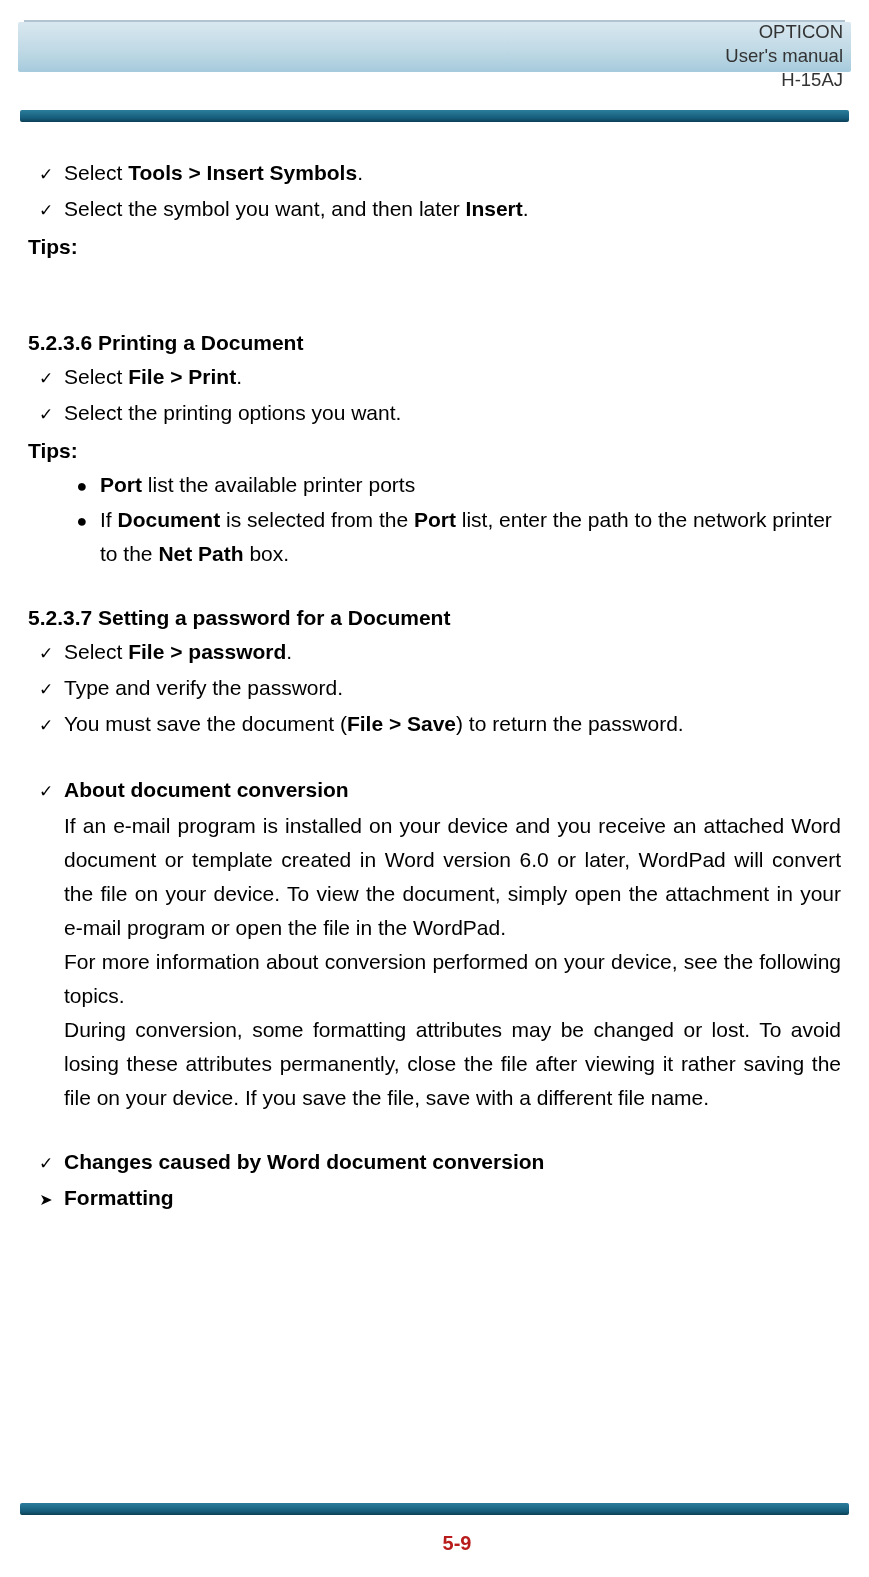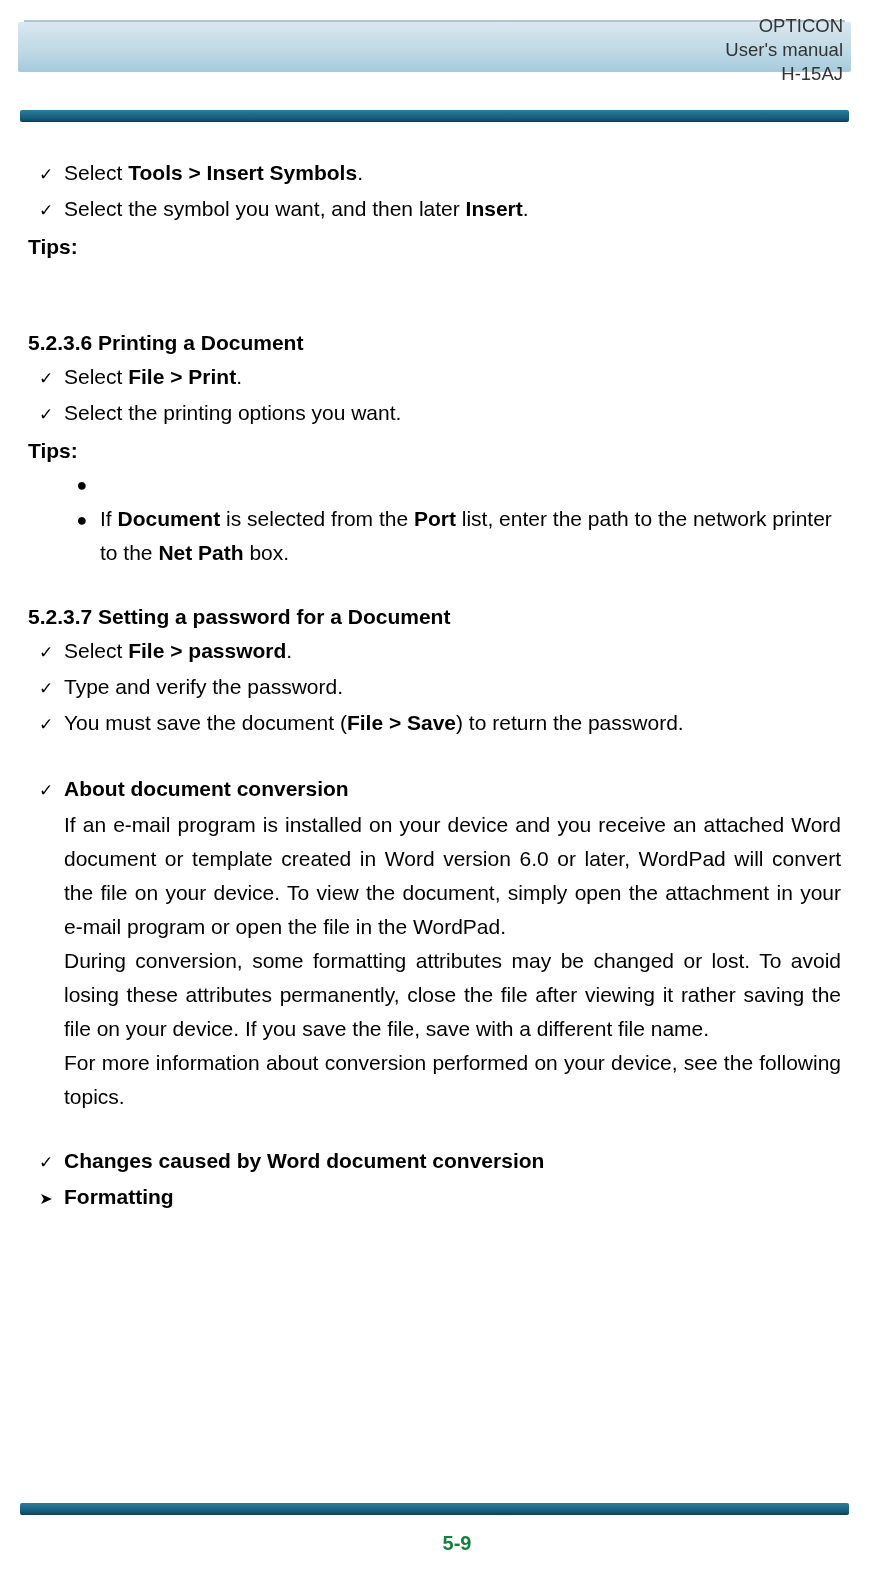--- a/index.html
+++ b/index.html
@@ -31,21 +31,21 @@
   }
   .header-lines {
     position: absolute;
     left: 24px; right: 24px; top: 20px;
     height: 3px;
     border-top: 2px solid #3a6f86;
     opacity: .4;
   }
   .header-right {
     position: absolute;
-    right: 26px; top: 14px;
+    right: 26px; top: 20px;
     text-align: right;
     font-size: 18.5px;
     line-height: 24px;
     color: #333;
     z-index: 2;
   }
   .blue-bar-top {
     margin: 0 20px;
     height: 12px;
     background: linear-gradient(180deg, #2b7d9d 0%, #155b79 70%, #0c3f55 100%);
@@ -57,21 +57,21 @@
     height: 12px;
     background: linear-gradient(180deg, #2b7d9d 0%, #155b79 70%, #0c3f55 100%);
     border-radius: 2px;
   }
   .pagenum {
     position: absolute;
     left: 0; right: 0; bottom: 22px;
     text-align: center;
     font-weight: bold;
     font-size: 20px;
-    color: #15803d;
+    color: #b91c1c;
     margin-left: 45px;
   }
   .body {
     padding: 34px 28px 80px 28px;
     font-size: 21px;
     line-height: 34px;
     color: #000;
   }
   .item {
     display: flex;
@@ -157,20 +157,23 @@
       </div>
     </div>
     <div class="item">
       <div class="bullet-col">✓</div>
       <div class="text-col">Select the printing options you want.</div>
     </div>
     <div class="tips-label">Tips:</div>
     <div class="sub-row">
       <div class="bl"></div>
       <div class="bm disc">●</div>
+      <div class="bc">
+        <b>Port</b><span> list the available printer ports</span>
+      </div>
     </div>
     <div class="sub-row">
       <div class="bl"></div>
       <div class="bm disc">●</div>
       <div class="bc">
         <span>If </span><b>Document</b><span> is selected from the </span><b>Port</b><span> list, enter the path to the network printer to the </span><b>Net Path</b><span> box.</span>
       </div>
     </div>
 
     <div class="gap-md"></div>
@@ -193,22 +196,22 @@
       </div>
     </div>
 
     <div class="gap-md"></div>
 
     <div class="item">
       <div class="bullet-col">✓</div>
       <div class="text-col"><b>About document conversion</b></div>
     </div>
     <div class="para just">If an e-mail program is installed on your device and you receive an attached Word document or template created in Word version 6.0 or later, WordPad will convert the file on your device. To view the document, simply open the attachment in your e-mail program or open the file in the WordPad.</div>
+    <div class="para just">For more information about conversion performed on your device, see the following topics.</div>
     <div class="para just">During conversion, some formatting attributes may be changed or lost. To avoid losing these attributes permanently, close the file after viewing it rather saving the file on your device. If you save the file, save with a different file name.</div>
-    <div class="para just">For more information about conversion performed on your device, see the following topics.</div>
 
     <div class="gap-md"></div>
 
     <div class="item">
       <div class="bullet-col">✓</div>
       <div class="text-col"><b>Changes caused by Word document conversion</b></div>
     </div>
     <div class="item">
       <div class="bullet-col arrow">➤</div>
       <div class="text-col"><b>Formatting</b></div>

